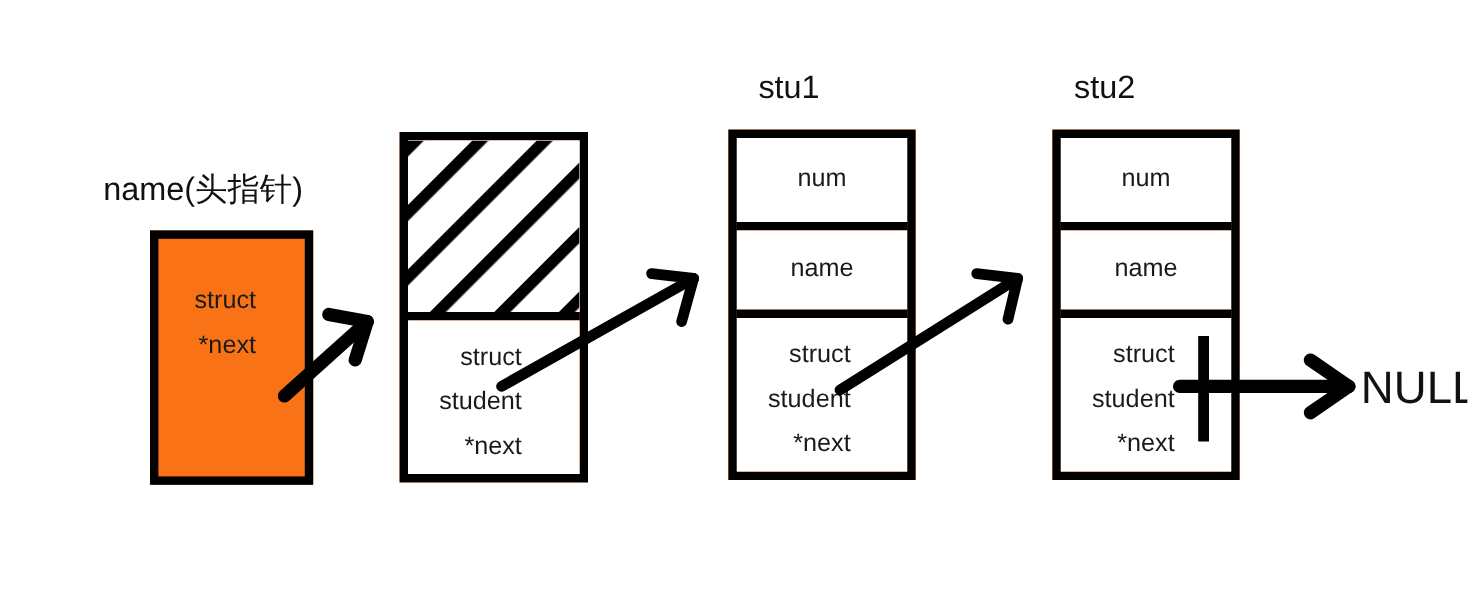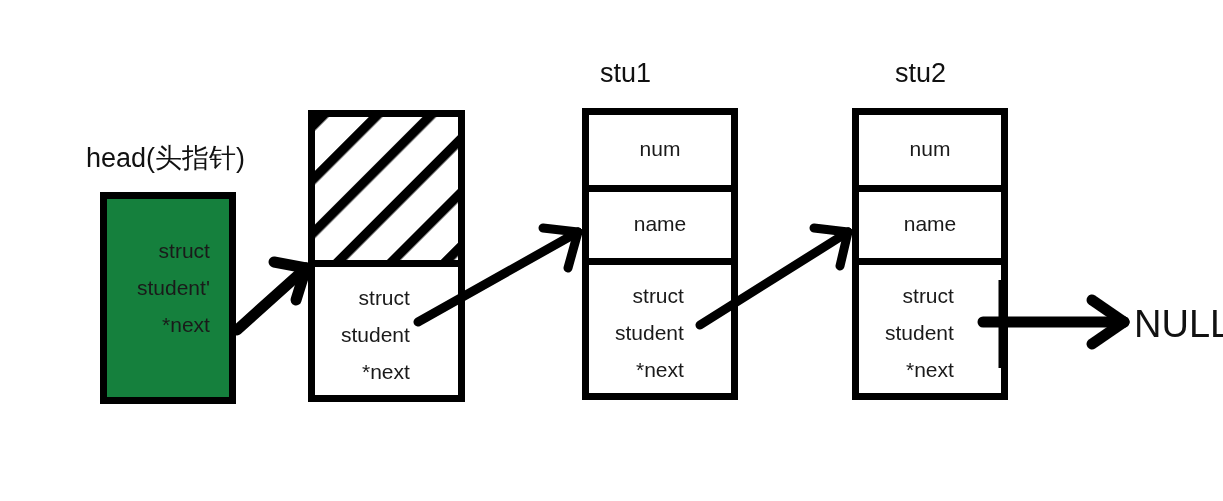--- a/index.html
+++ b/index.html
@@ -21,21 +21,22 @@
     position: absolute;
     font-size: 27px;
     color: #111111;
     white-space: nowrap;
     letter-spacing: 0px;
   }
   .node-box {
     position: absolute;
     box-sizing: border-box;
     border: 7px solid #000000;
-    background: #15803d;
+    background: #f97316;
+    margin-left: 25px;
   }
   .cell {
     position: absolute;
     box-sizing: border-box;
     background: #ffffff;
   }
   .cell-divider {
     position: absolute;
     background: #000000;
   }
@@ -73,26 +74,25 @@
     width: 1223px;
     height: 501px;
     pointer-events: none;
   }
 </style>
 </head>
 <body>
 
 <div id="canvas">
 
-  <div class="node-title" style="left:86px; top:140px;">head(头指针)</div>
+  <div class="node-title" style="left:86px; top:140px;">name(头指针)</div>
 
   <div class="node-box" style="left:100px; top:192px; width:136px; height:212px;">
     <div class="struct-lines" style="left:30px; top:33px;">
       <div>struct</div>
-      <div>student'</div>
       <div>*next</div>
     </div>
   </div>
 
 
   <div class="node-box" style="left:308px; top:110px; width:157px; height:292px;">
 
     <div class="hatch" style="left:0px; top:0px; width:143px; height:143px;">
       <svg width="143" height="143" viewBox="0 0 143 143">
         <defs>
@@ -109,21 +109,21 @@
 
     <div class="cell" style="left:0px; top:150px; width:143px; height:128px;">
       <div class="struct-lines" style="left:26px; top:12px;">
         <div>struct</div>
         <div>student</div>
         <div>*next</div>
       </div>
     </div>
   </div>
 
-  <div class="node-title" style="left:600px; top:58px;">stu1</div>
+  <div class="node-title" style="left:632px; top:58px;">stu1</div>
 
   <div class="node-box" style="left:582px; top:108px; width:156px; height:292px;">
     <div class="cell" style="left:0px; top:0px; width:142px; height:70px;">
       <div class="cell-label-center" style="top:22px;">num</div>
     </div>
     <div class="cell-divider" style="left:0px; top:70px; width:142px; height:7px;"></div>
     <div class="cell" style="left:0px; top:77px; width:142px; height:66px;">
       <div class="cell-label-center" style="top:20px;">name</div>
     </div>
     <div class="cell-divider" style="left:0px; top:143px; width:142px; height:7px;"></div>

